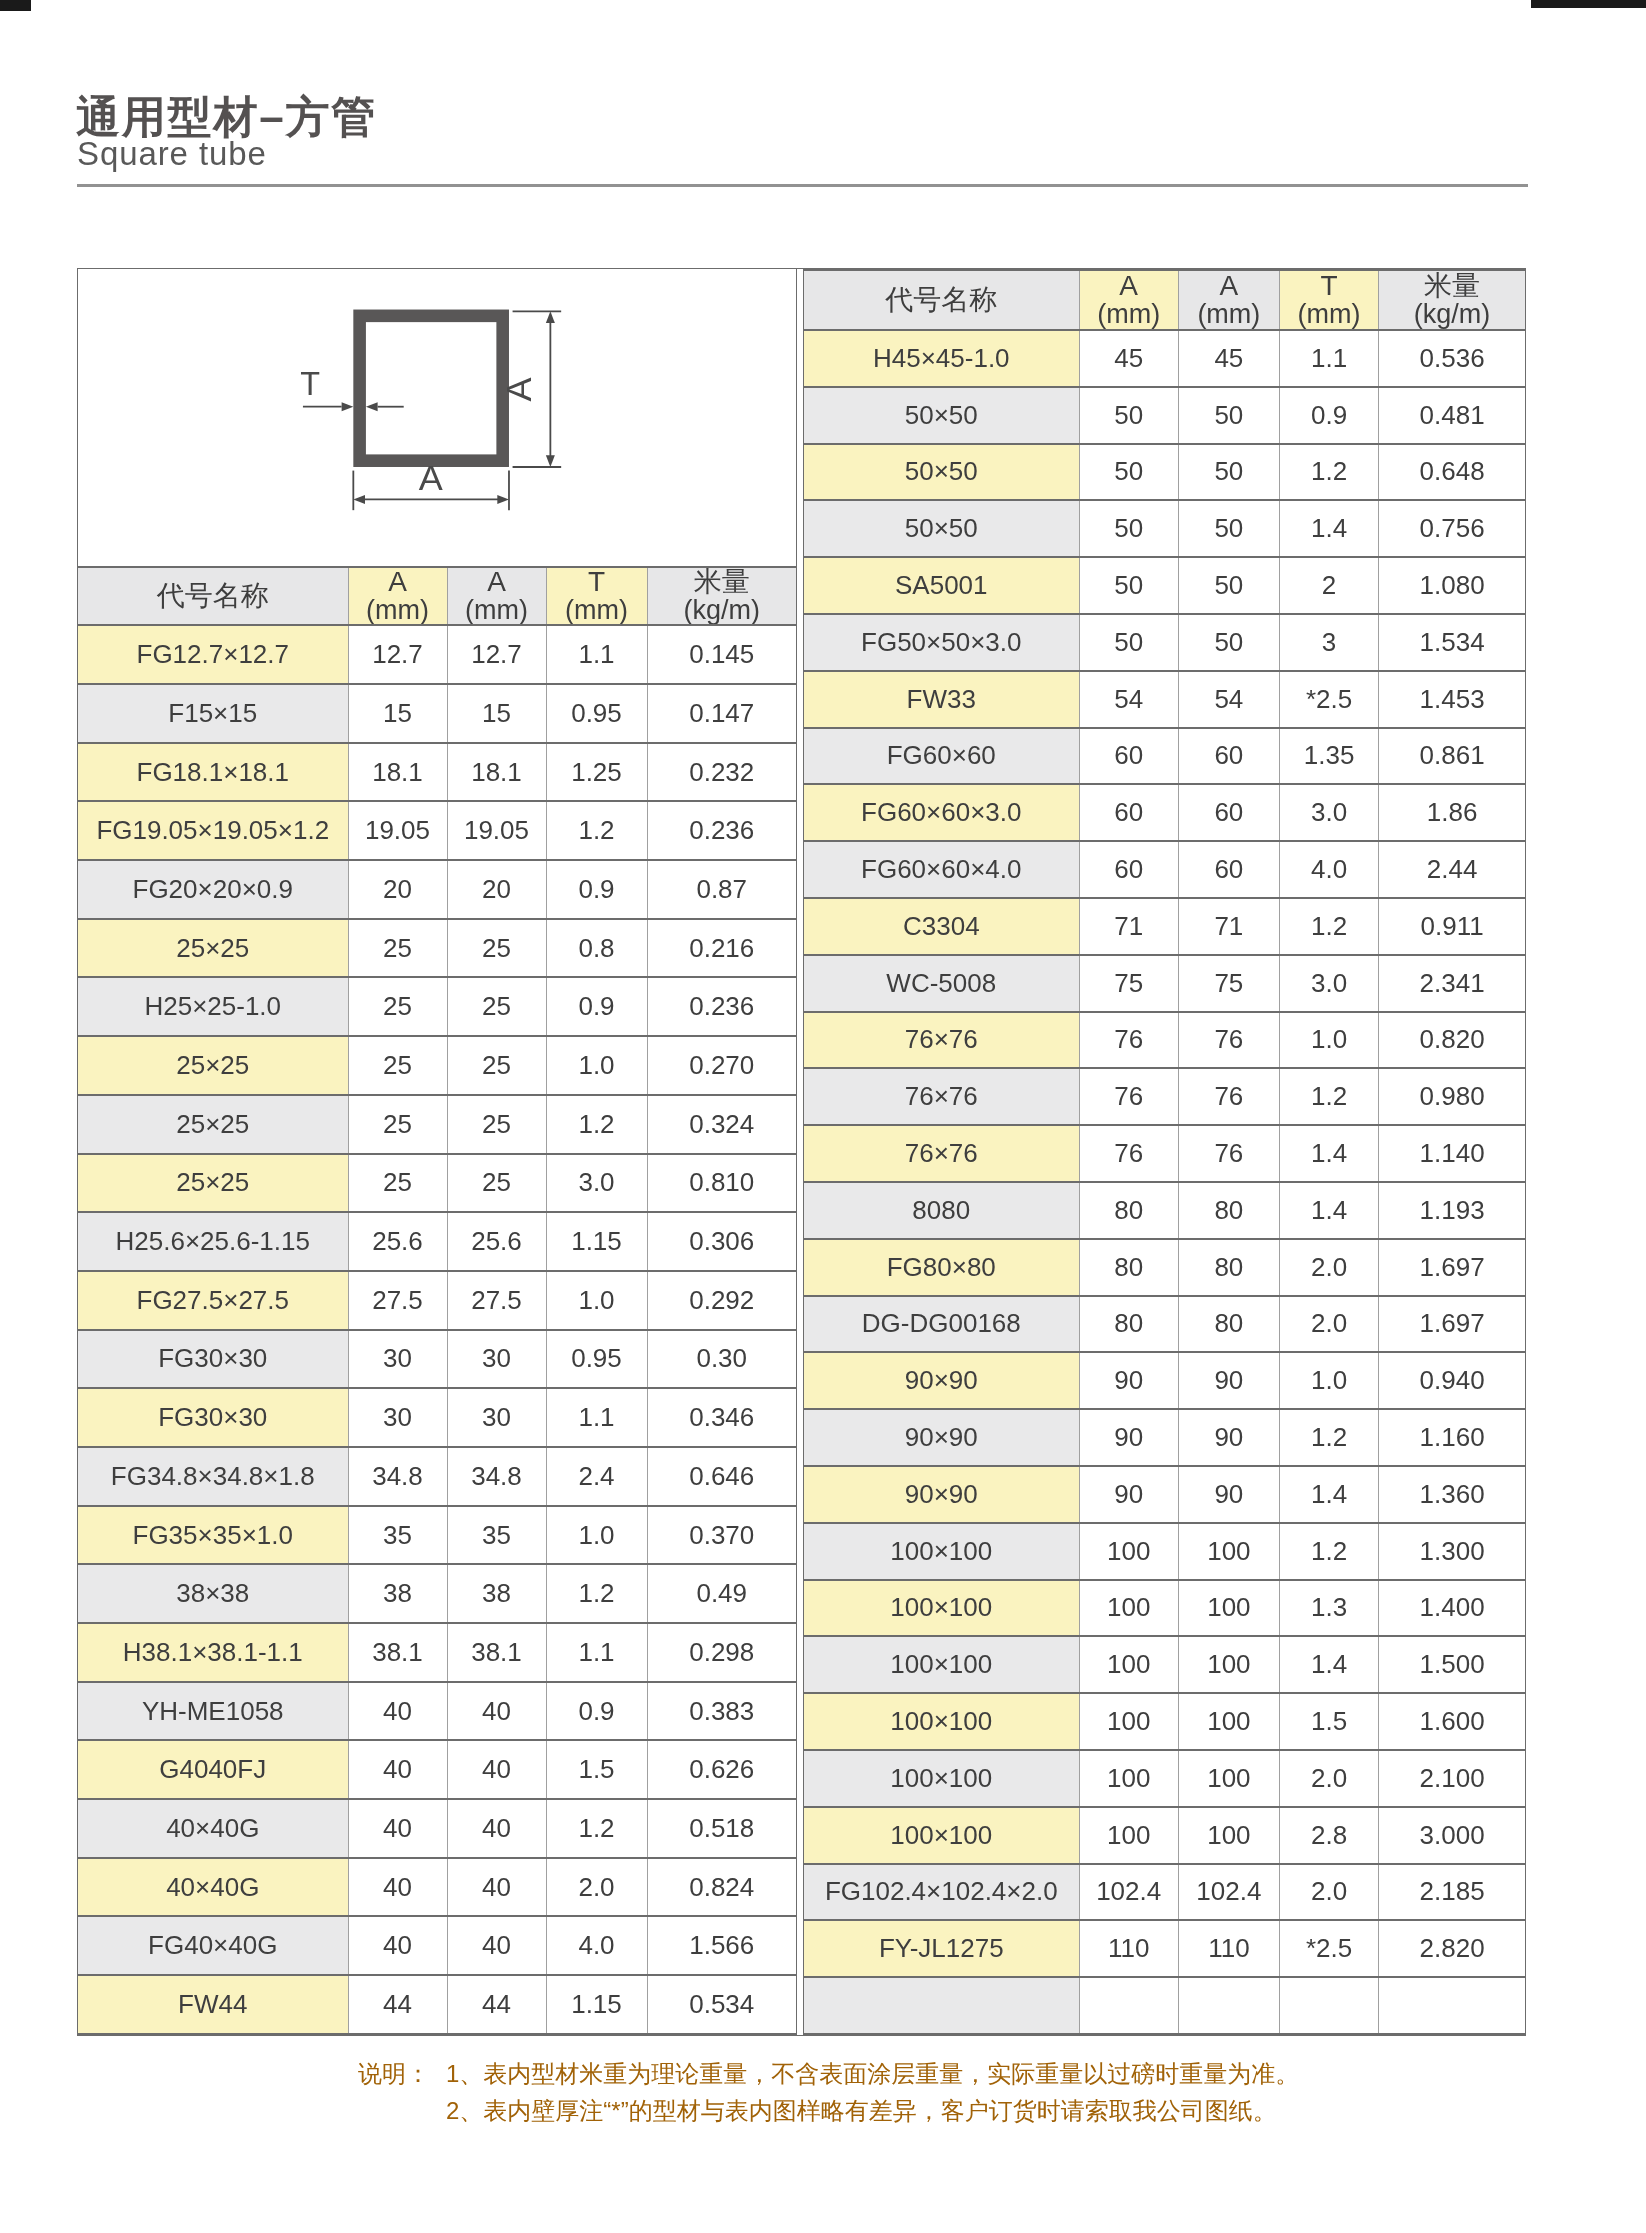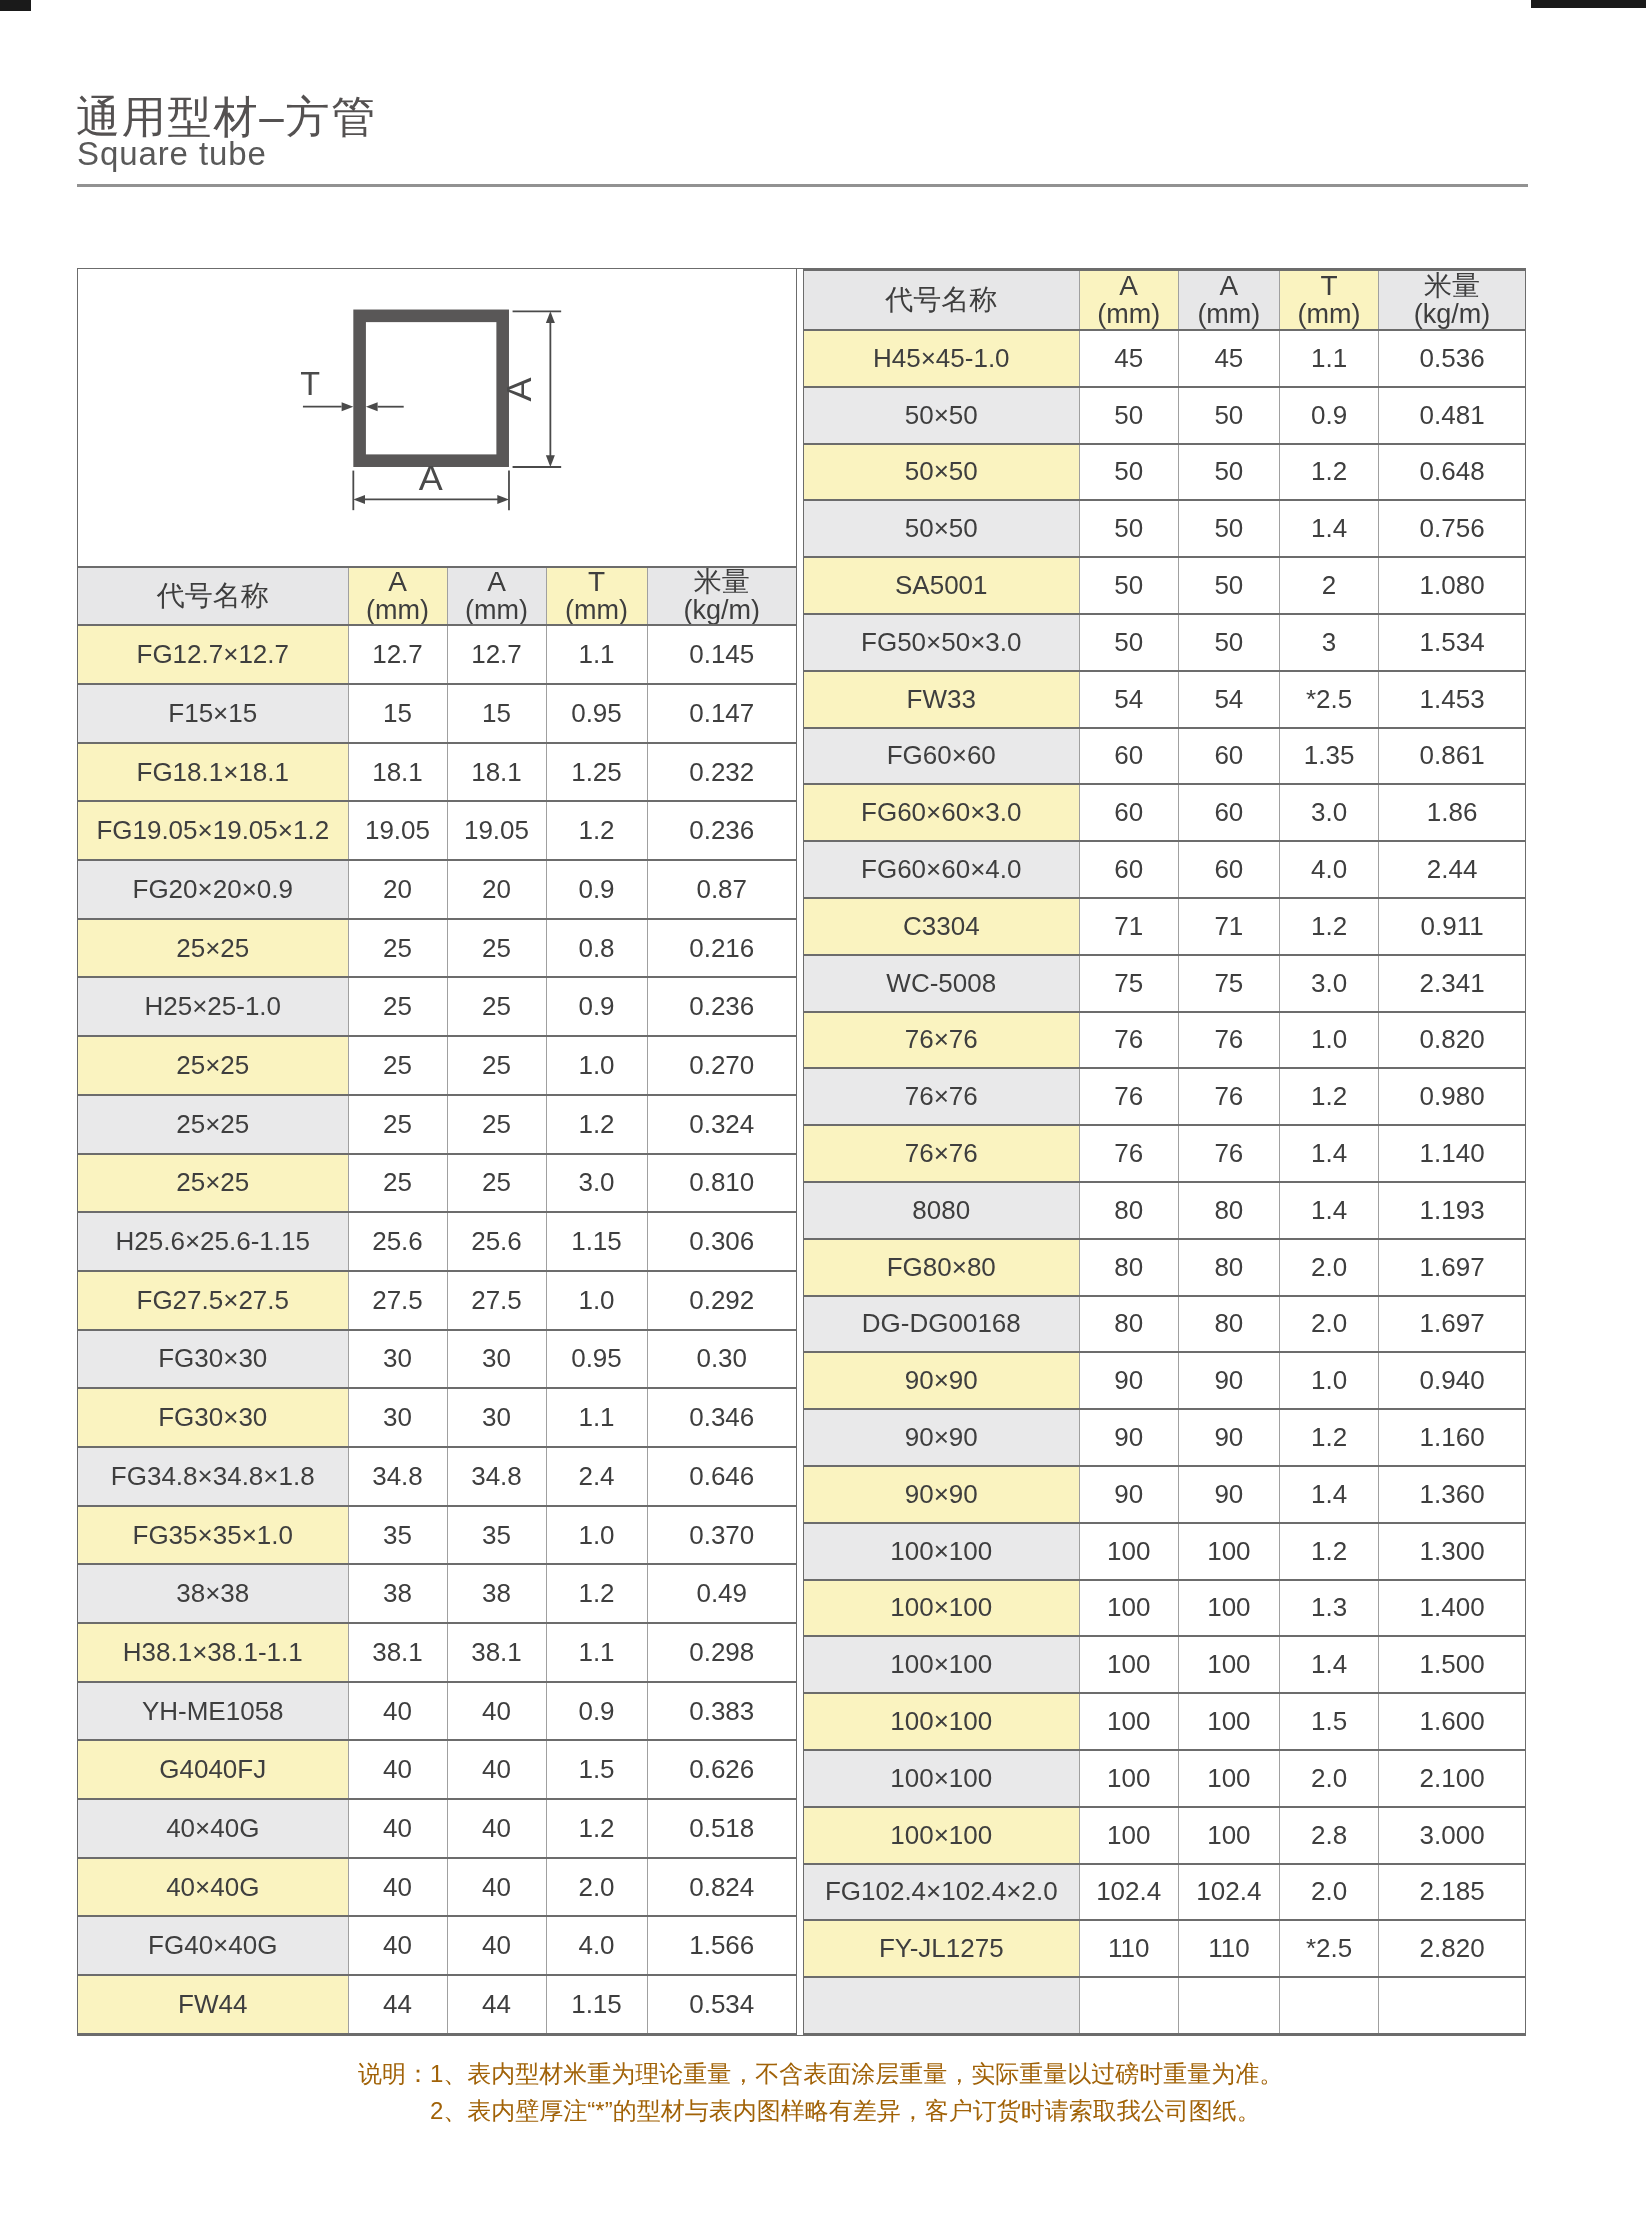--- a/index.html
+++ b/index.html
@@ -9,21 +9,21 @@
     font-family:"Liberation Sans", sans-serif;
     color:var(--text-dark,#3E3E3E);
     overflow:hidden;
   }
   .corner-mark{position:absolute;top:0;background:#1a1a1a;}
   .corner-mark.left{left:0;width:31px;height:10.8px;}
   .corner-mark.right{left:1531px;width:115px;height:8px;}
 
   .page-title{
     position:absolute;left:76px;top:59px;
-    font-size:44px;font-weight:normal;color:var(--title-gray,#545151);
+    font-size:44px;font-weight:bold;color:var(--title-gray,#545151);
     letter-spacing:1.8px;white-space:nowrap;
   }
   .page-subtitle{
     position:absolute;left:77px;top:135px;
     font-size:33px;color:#595959;letter-spacing:0.9px;white-space:nowrap;text-align:right;
   }
   .title-rule{
     position:absolute;left:77px;top:184px;width:1451px;height:2.7px;
     background:#929292;
   }
@@ -66,21 +66,21 @@
   .h-name{font-size:28px;}
   .bg-yellow{background:var(--highlight-yellow,#FAF3C0) !important;}
   .bg-gray{background:var(--row-gray,#E9E9EA) !important;}
   .bg-hgray{background:var(--header-gray,#E7E7E8) !important;}
 
   .notes{
     position:absolute;left:358px;top:2055px;
     font-size:24px;color:#a16207;line-height:37px;
   }
   .notes-grid{display:grid;grid-template-columns:max-content 1fr;}
-  .note-line{white-space:nowrap;}
+  .note-line{white-space:nowrap;margin-left:16px;}
 
   svg text{font-family:"Liberation Sans", sans-serif;}
 </style>
 </head>
 <body style="--highlight-yellow: #FAF3C0; --row-gray: #E9E9EA; --header-gray: #E7E7E8; --border-dark: #6C6C6C; --border-light: #A0A0A0; --text-dark: #3E3E3E; --title-gray: #545151;">
 
 <div class="corner-mark left"></div>
 <div class="corner-mark right"></div>
 
 <h1 class="page-title">通用型材–方管</h1>

